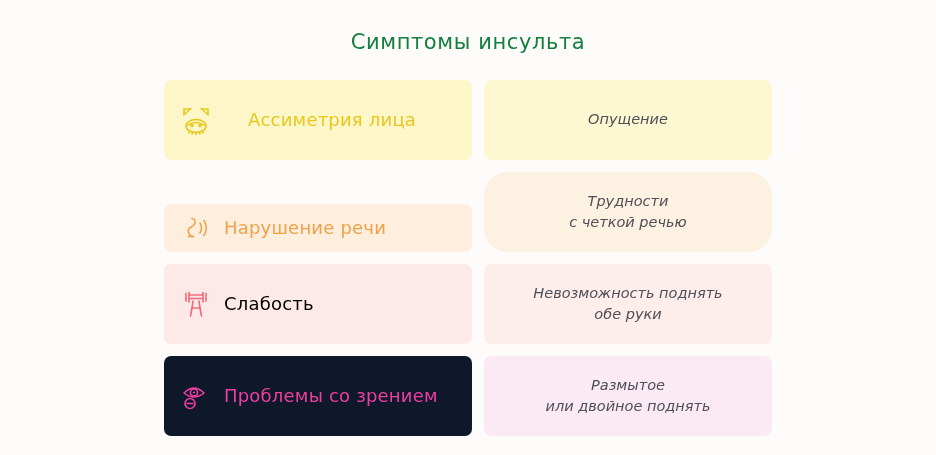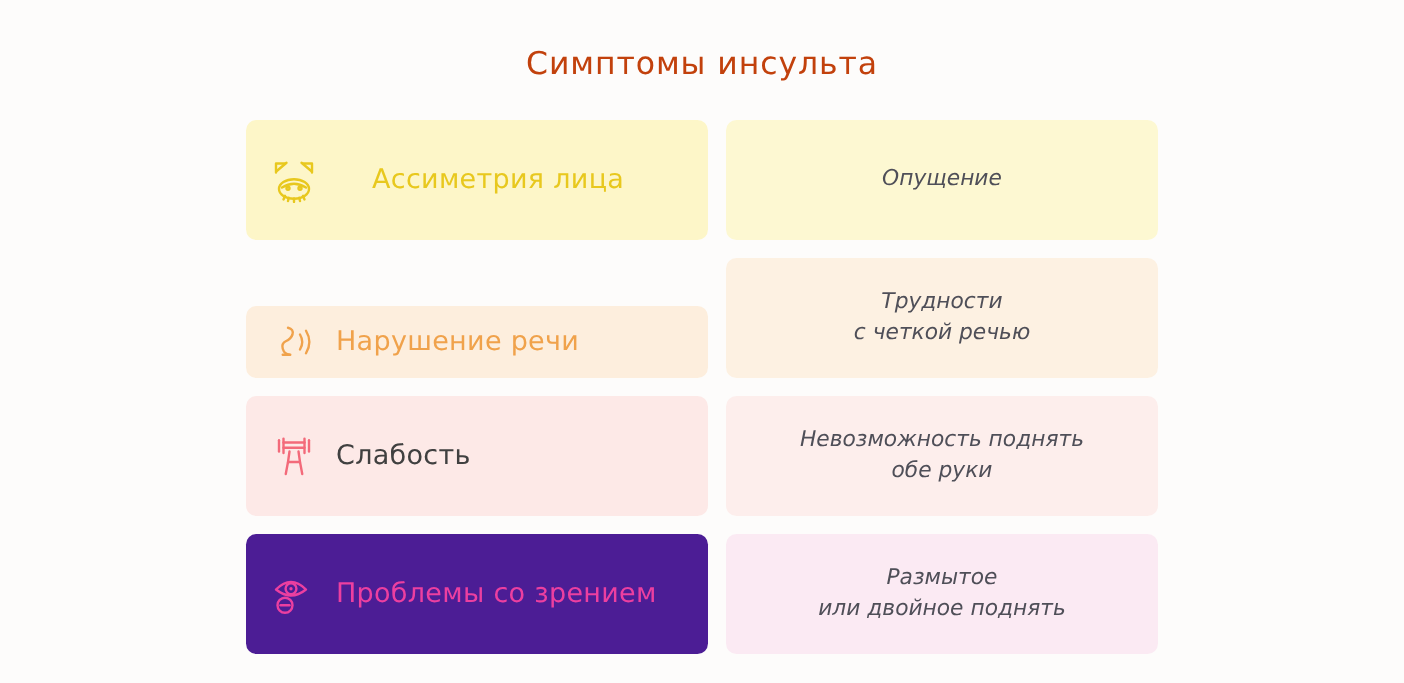--- a/index.html
+++ b/index.html
@@ -15,21 +15,21 @@
   }
   .page {
     position: relative;
     width: 936px;
     height: 455px;
     box-sizing: border-box;
   }
   .title {
     text-align: center;
     font-size: 21px;
-    color: #c2410c;
+    color: #15803d;
     letter-spacing: 0.6px;
     padding-top: 30px;
     font-weight: 400;
   }
   .rows {
     margin: 26px auto 0 auto;
     width: 608px;
     display: flex;
     flex-direction: column;
     gap: 12px;
@@ -120,21 +120,21 @@
             <g stroke="#f0a24b" stroke-width="1.6" stroke-linecap="round" stroke-linejoin="round">
               <path d="M13 7.5 Q17 8.5 16 12 Q15 15 11.5 16.5 Q8.5 18 9.5 21.5 Q10.5 25 14 25.5"></path>
               <path d="M9.5 25.5 L14.5 25.5"></path>
               <path d="M21 12 Q24 17 21 22"></path>
               <path d="M25 9.5 Q29.5 17 25 24.5"></path>
             </g>
           </svg>
         </span>
         <span class="label" style="color: rgb(240, 162, 75);">Нарушение речи</span>
       </div>
-      <div class="cell cell-right" id="r1r" style="background: rgb(253, 241, 226);">
+      <div class="cell cell-right" id="r1r" style="background: rgb(253, 241, 226); border-radius: 23px;">
         <div>
           <span class="rt-line">Трудности</span>
           <span class="rt-line">с четкой речью</span>
         </div>
       </div>
     </div>
 
     <div class="row">
       <div class="cell cell-left" id="r2l" style="background: rgb(253, 233, 231);">
         <span class="icon">
@@ -145,32 +145,32 @@
               <path d="M24 5.5 L24 15"></path>
               <path d="M27 6.5 L27 14"></path>
               <path d="M10 8 L24 8"></path>
               <path d="M10 11.5 L24 11.5"></path>
               <path d="M14 14 L13 21 L11.5 29"></path>
               <path d="M20 14 L21 21 L22.5 29"></path>
               <path d="M13 21 L21 21"></path>
             </g>
           </svg>
         </span>
-        <span class="label" style="color: #404040;">Слабость</span>
+        <span class="label" style="color: #000000;">Слабость</span>
       </div>
       <div class="cell cell-right" id="r2r" style="background: rgb(253, 238, 236);">
         <div>
           <span class="rt-line">Невозможность поднять</span>
           <span class="rt-line">обе руки</span>
         </div>
       </div>
     </div>
 
     <div class="row">
-      <div class="cell cell-left" id="r3l" style="background: #4c1d95;">
+      <div class="cell cell-left" id="r3l" style="background: #0f172a;">
         <span class="icon">
           <svg width="34" height="34" viewBox="0 0 34 34" fill="none">
             <g stroke="#ec3fa0" stroke-width="1.6" stroke-linecap="round" stroke-linejoin="round">
               <path d="M5 14 Q15 4 25 14 Q15 22 5 14 Z"></path>
               <circle cx="15" cy="13.5" r="3.6"></circle>
               <circle cx="15" cy="13.5" r="1.1" fill="#ec3fa0" stroke="none"></circle>
               <circle cx="11" cy="24.5" r="5"></circle>
               <path d="M8 24.5 L14 24.5"></path>
             </g>
           </svg>

